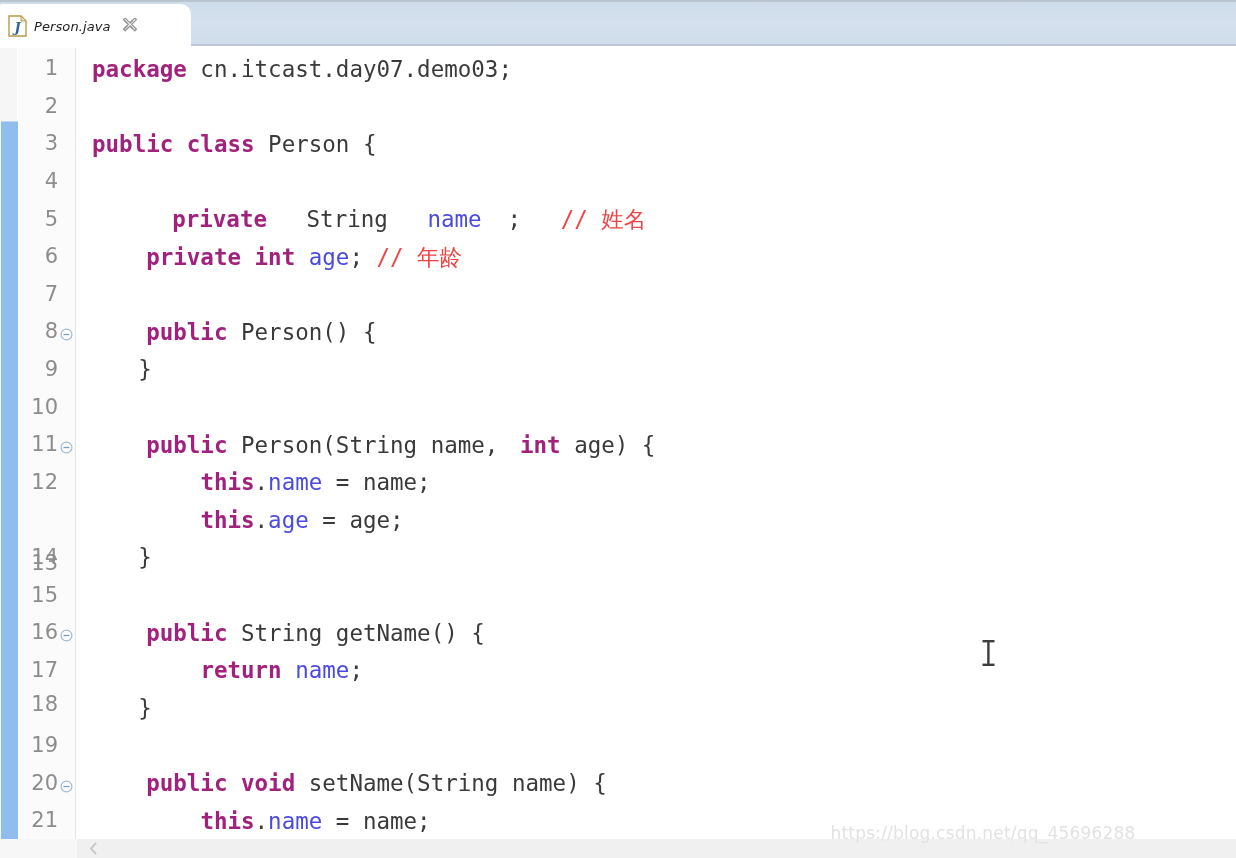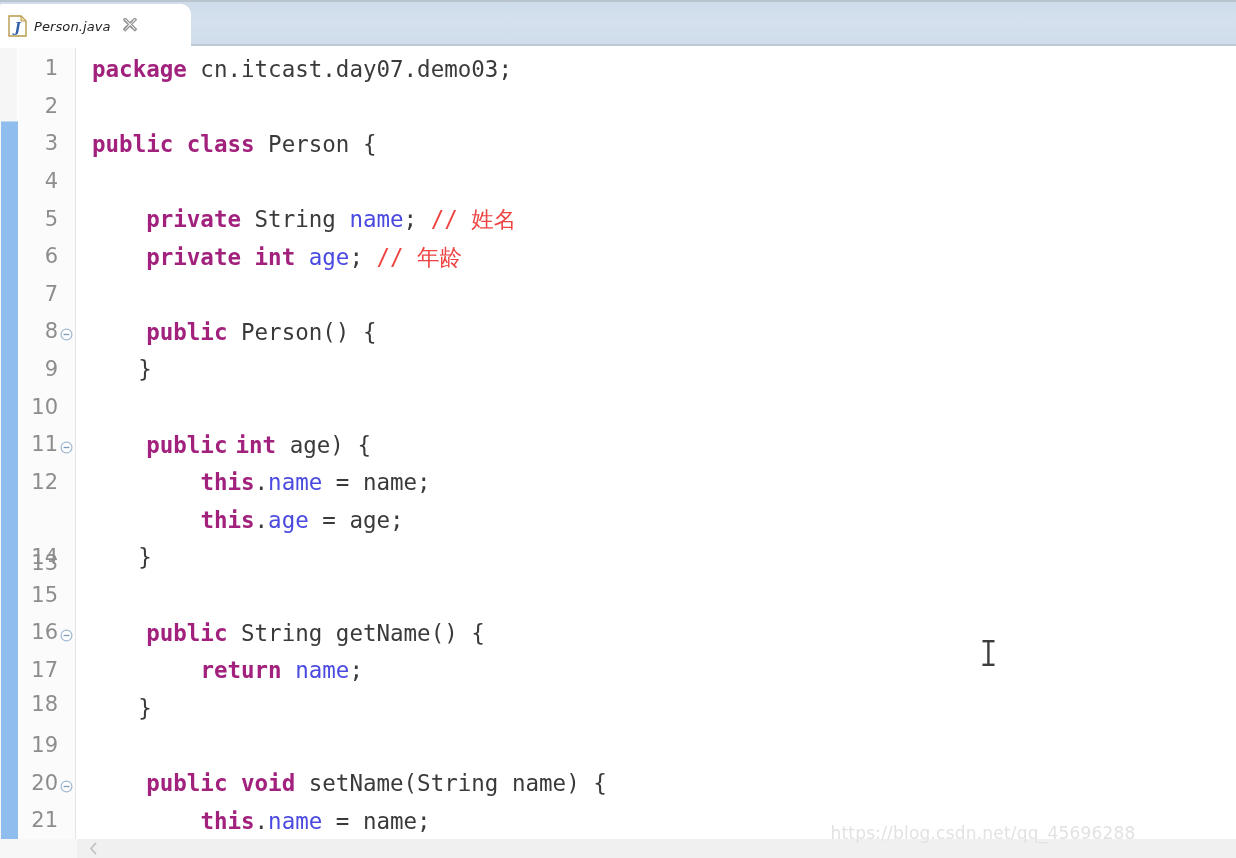--- a/index.html
+++ b/index.html
@@ -346,27 +346,27 @@
         <span class="lineno">21</span>
         <span class="fold-spacer"></span>
       </div>
     </div>
 
   <div id="code-area">
       <div class="code-row" style="top: 4px;"><span class="kw">package</span><span class="pln"> cn.itcast.day07.demo03;</span></div>
       <div class="code-row" style="top: 41.6px;"></div>
       <div class="code-row" style="top: 79.2px;"><span class="kw">public class</span><span class="pln"> Person {</span></div>
       <div class="code-row" style="top: 116.8px;"></div>
-      <div class="code-row" style="top: 154.4px;"><span class="pln">    </span><span class="kw">private</span><span class="pln"> String </span><span class="fld">name</span><span class="pln">; </span><span class="cmt">// 姓名</span></div>
+      <div class="code-row" style="top: 154.4px; gap: 26px;"><span class="pln">    </span><span class="kw">private</span><span class="pln"> String </span><span class="fld">name</span><span class="pln">; </span><span class="cmt">// 姓名</span></div>
       <div class="code-row" style="top: 192px;"><span class="pln">    </span><span class="kw">private int</span><span class="pln"> </span><span class="fld">age</span><span class="pln">; </span><span class="cmt">// 年龄</span></div>
       <div class="code-row" style="top: 229.6px;"></div>
       <div class="code-row" style="top: 267.2px;"><span class="pln">    </span><span class="kw">public</span><span class="pln"> Person() {</span></div>
       <div class="code-row" style="top: 304.8px;"><span class="pln">    }</span></div>
       <div class="code-row" style="top: 342.4px;"></div>
-      <div class="code-row" style="top: 380px;"><span class="pln">    </span><span class="kw">public</span><span class="kw">int</span><span class="pln"> age) {</span></div>
+      <div class="code-row" style="top: 380px;"><span class="pln">    </span><span class="kw">public</span><span class="pln"> Person(String name, </span><span class="kw">int</span><span class="pln"> age) {</span></div>
       <div class="code-row" style="top: 417.6px;"><span class="pln">        </span><span class="kw">this</span><span class="pln">.</span><span class="fld">name</span><span class="pln"> = name;</span></div>
       <div class="code-row" style="top: 455.2px;"><span class="pln">        </span><span class="kw">this</span><span class="pln">.</span><span class="fld">age</span><span class="pln"> = age;</span></div>
       <div class="code-row" style="top: 492.8px;"><span class="pln">    }</span></div>
       <div class="code-row" style="top: 530.4px;"></div>
       <div class="code-row" style="top: 568px;"><span class="pln">    </span><span class="kw">public</span><span class="pln"> String getName() {</span></div>
       <div class="code-row" style="top: 605.6px;"><span class="pln">        </span><span class="kw">return</span><span class="pln"> </span><span class="fld">name</span><span class="pln">;</span></div>
       <div class="code-row" style="top: 643.2px;"><span class="pln">    }</span></div>
       <div class="code-row" style="top: 680.8px;"></div>
       <div class="code-row" style="top: 718.4px;"><span class="pln">    </span><span class="kw">public void</span><span class="pln"> setName(String name) {</span></div>
       <div class="code-row" style="top: 756px;"><span class="pln">        </span><span class="kw">this</span><span class="pln">.</span><span class="fld">name</span><span class="pln"> = name;</span></div>

